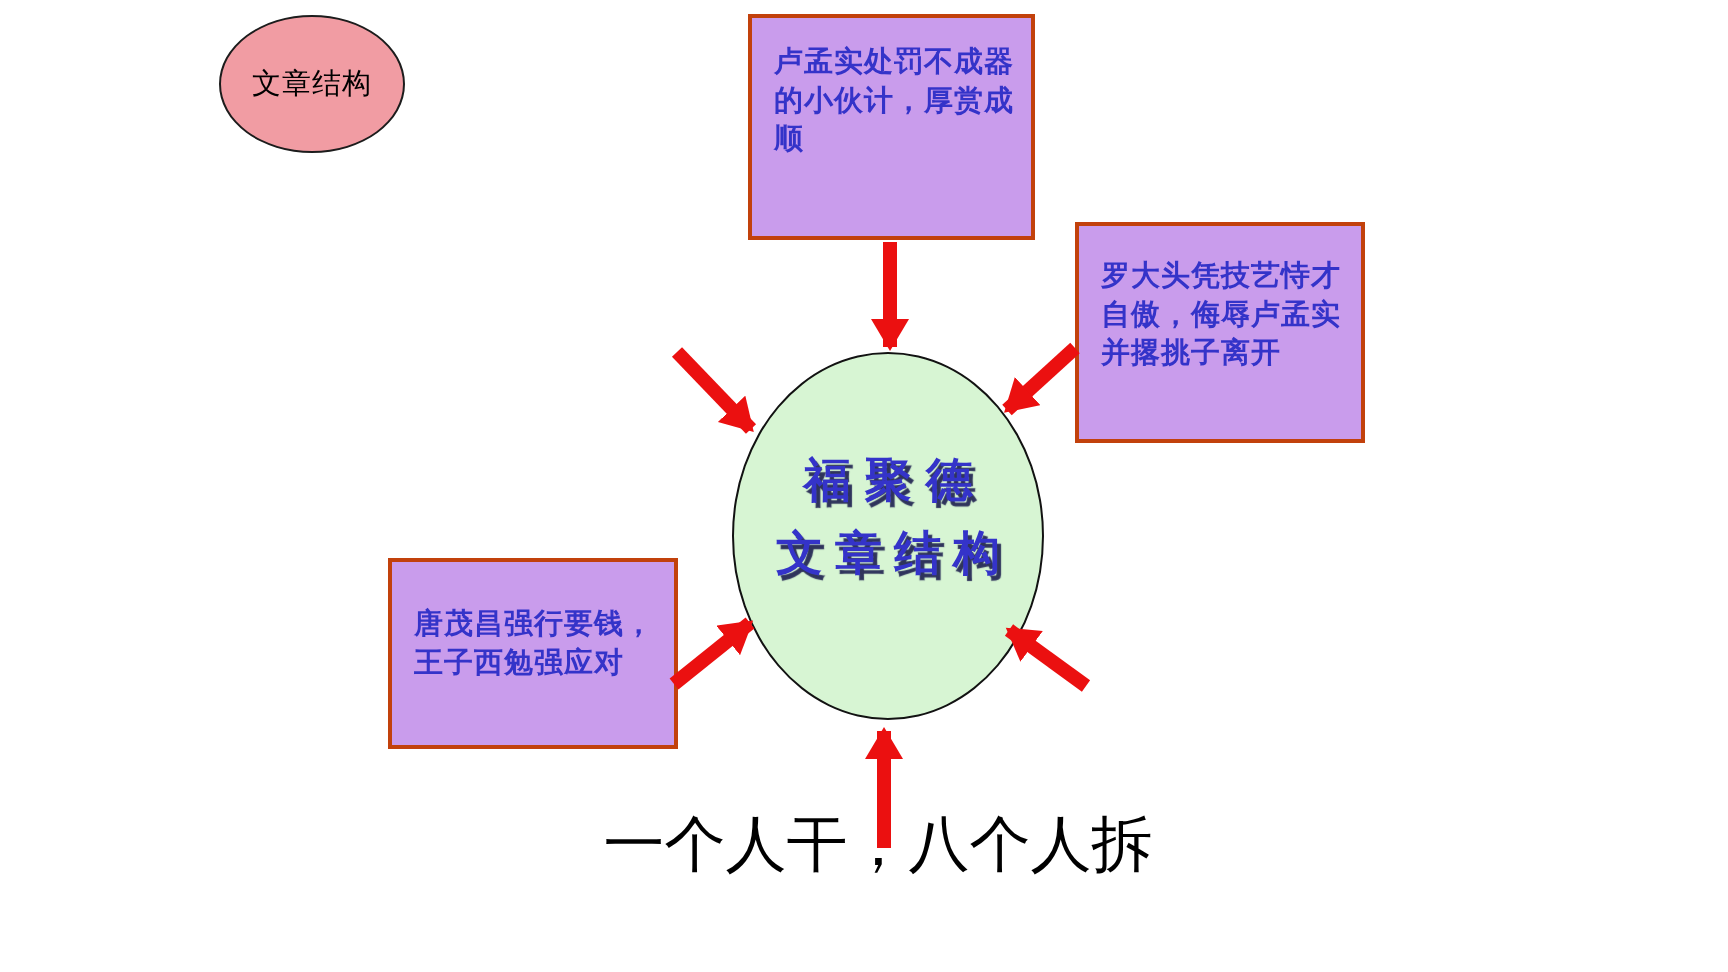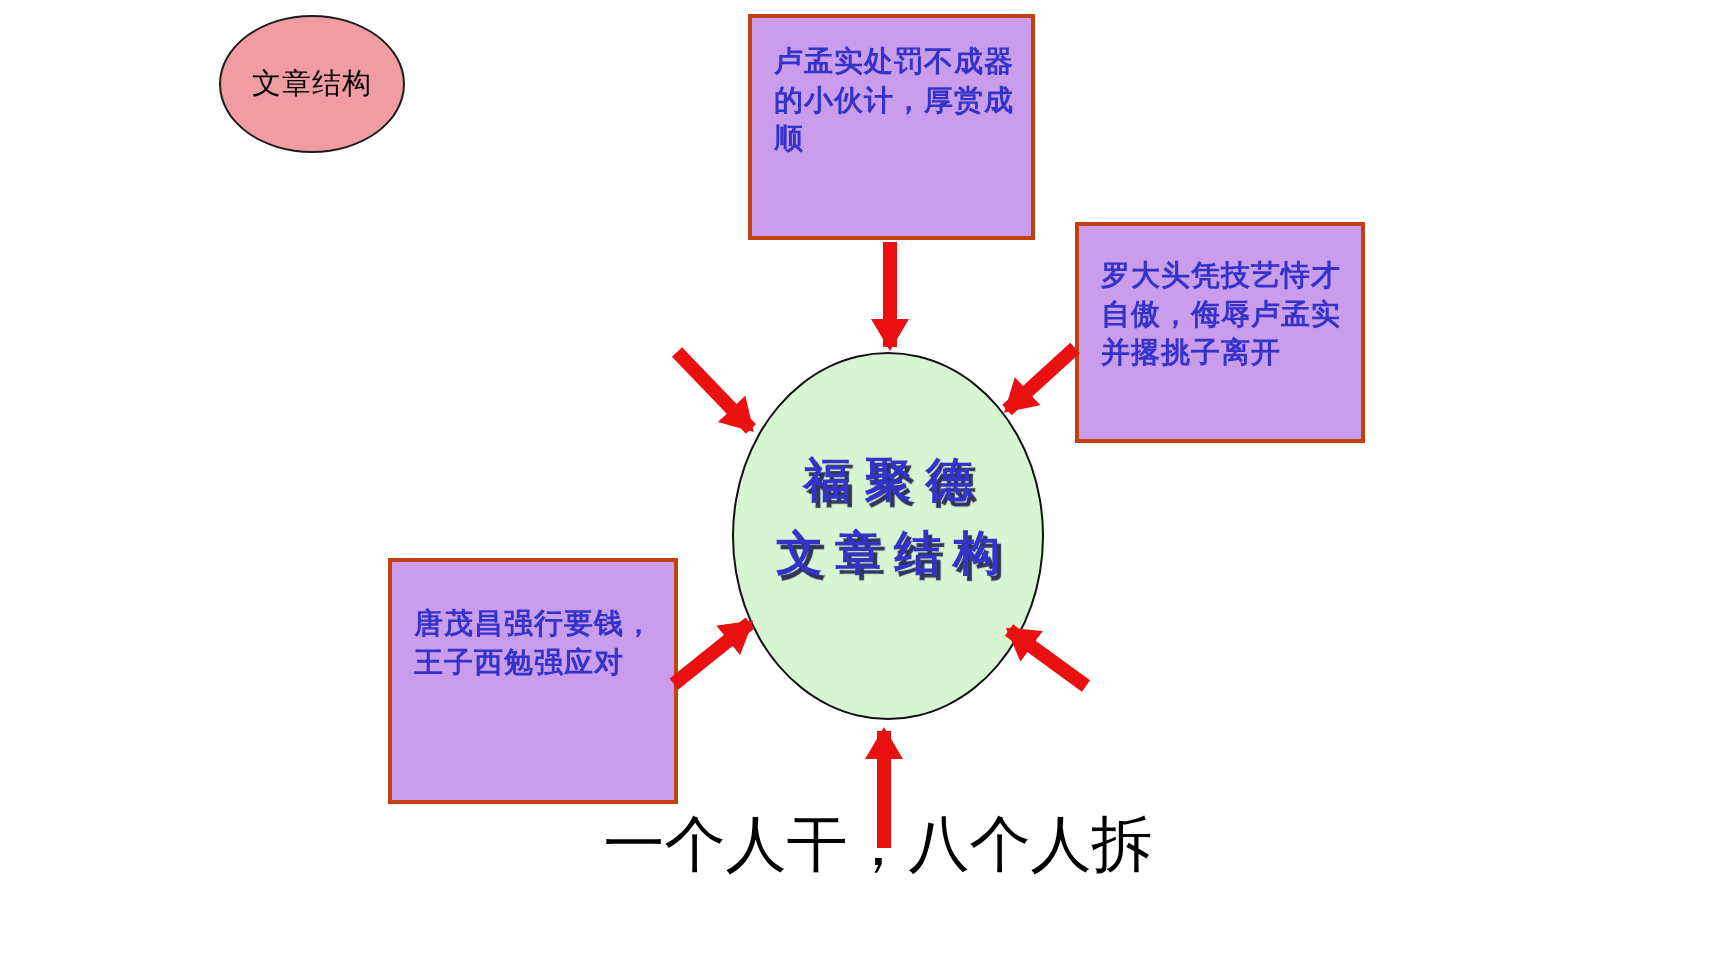--- a/index.html
+++ b/index.html
@@ -25,21 +25,21 @@
     background:var(--box-fill,#C99CEC);
     border:4px solid #c2410c;
     box-sizing:border-box;
     color:var(--box-text,#3433C9);
     font-weight:bold;font-size:29px;line-height:1.33;letter-spacing:1px;
     padding:30px 14px 0 22px;
   }
   .ebox-top{left:748px;top:14px;width:287px;height:226px;padding-top:24px;}
   .ebox-left{left:388px;top:222px;width:289px;height:255px;}
   .ebox-right{left:1075px;top:222px;width:290px;height:221px;}
-  .ebox-bottom-left{left:388px;top:558px;width:290px;height:246px;padding-top:42px;}
+  .ebox-bottom-left{left:388px;top:558px;width:290px;height:191px;padding-top:42px;}
   .ebox-bottom-right{left:1075px;top:560px;width:290px;height:238px;padding-top:16px;}
 
   
   .center-ellipse{
     position:absolute;left:732px;top:352px;width:312px;height:368px;
     background:var(--center-fill,#D7F5D3);
     border:2px solid #121212;border-radius:50%;
     box-sizing:border-box;
     display:flex;flex-direction:column;align-items:center;justify-content:center;
     color:var(--box-text,#3433C9);

